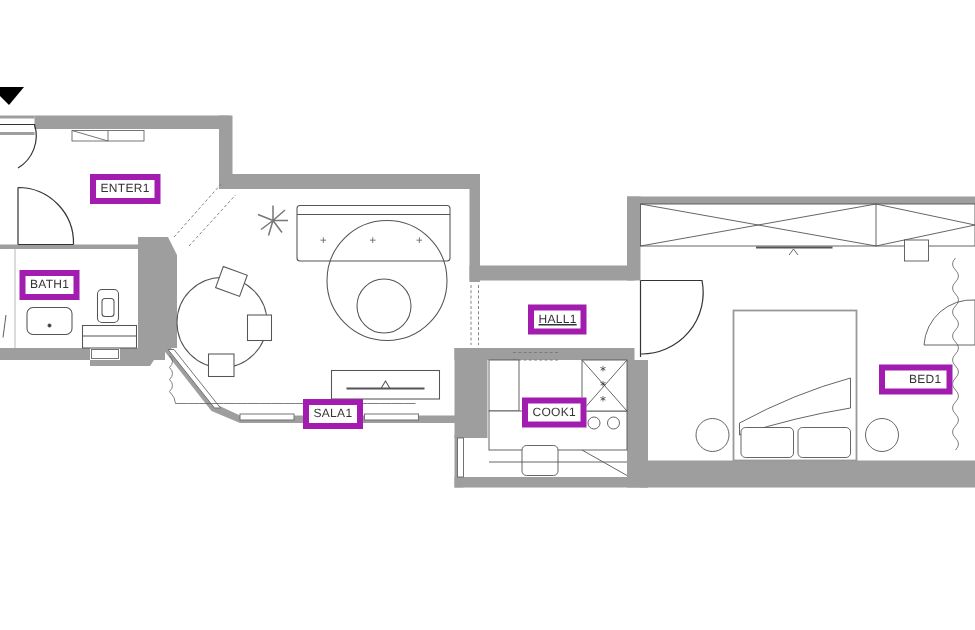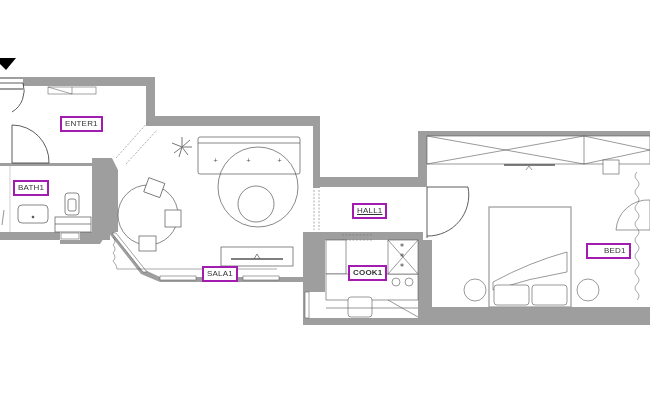--- a/index.html
+++ b/index.html
@@ -4,21 +4,21 @@
 <style>
   html, body { margin: 0; padding: 0; background: #ffffff; }
   body { width: 650px; height: 420px; position: relative; overflow: hidden; font-family: "Liberation Sans", sans-serif; }
   #plan { position: absolute; left: 0; top: 0; width: 650px; height: 420px; }
   .room-label {
     position: absolute;
     font-family: "Liberation Sans", sans-serif;
     font-size: 8px;
     color: #333333;
     background: #ffffff;
-    border: 2px solid #a21caf;
+    border: 4px solid #a21caf;
     padding: 1px 3px;
     line-height: 10px;
     letter-spacing: 0.2px;
     white-space: nowrap;
   }
 </style>
 </head>
 <body>
 
 <svg id="plan" viewBox="0 0 650 420" xmlns="http://www.w3.org/2000/svg">
@@ -190,14 +190,14 @@
     <path d="M616,230 A32,32 0 0 1 650,200 L650,230 Z" fill="none"></path>
 
     <path d="M637,172 q-4,4 0,8 q4,4 0,8 q-4,4 0,8 q4,4 0,8 q-4,4 0,8 q4,4 0,8 q-4,4 0,8 q4,4 0,8 q-4,4 0,8 q4,4 0,8 q-4,4 0,8 q4,4 0,8 q-4,4 0,8 q4,4 0,8 q-4,4 0,8 q4,4 0,8" fill="none" stroke-width="0.5"></path>
   </g>
 </svg>
 
 <div class="room-label" style="left:60px; top:116px;">ENTER1</div>
 <div class="room-label" style="left:13px; top:180px;">BATH1</div>
 <div class="room-label" style="left:202px; top:226px;margin-top:40px;">SALA1</div>
 <div class="room-label" style="left:352px; top:203px;text-decoration:underline;">HALL1</div>
-<div class="room-label" style="left:348px; top:265px;font-weight:bold;">COOK1</div>
+<div class="room-label" style="left:348px; top:265px;">COOK1</div>
 <div class="room-label" style="left:586px; top:243px;padding-left:16px;">BED1</div>
 
 </body></html>

